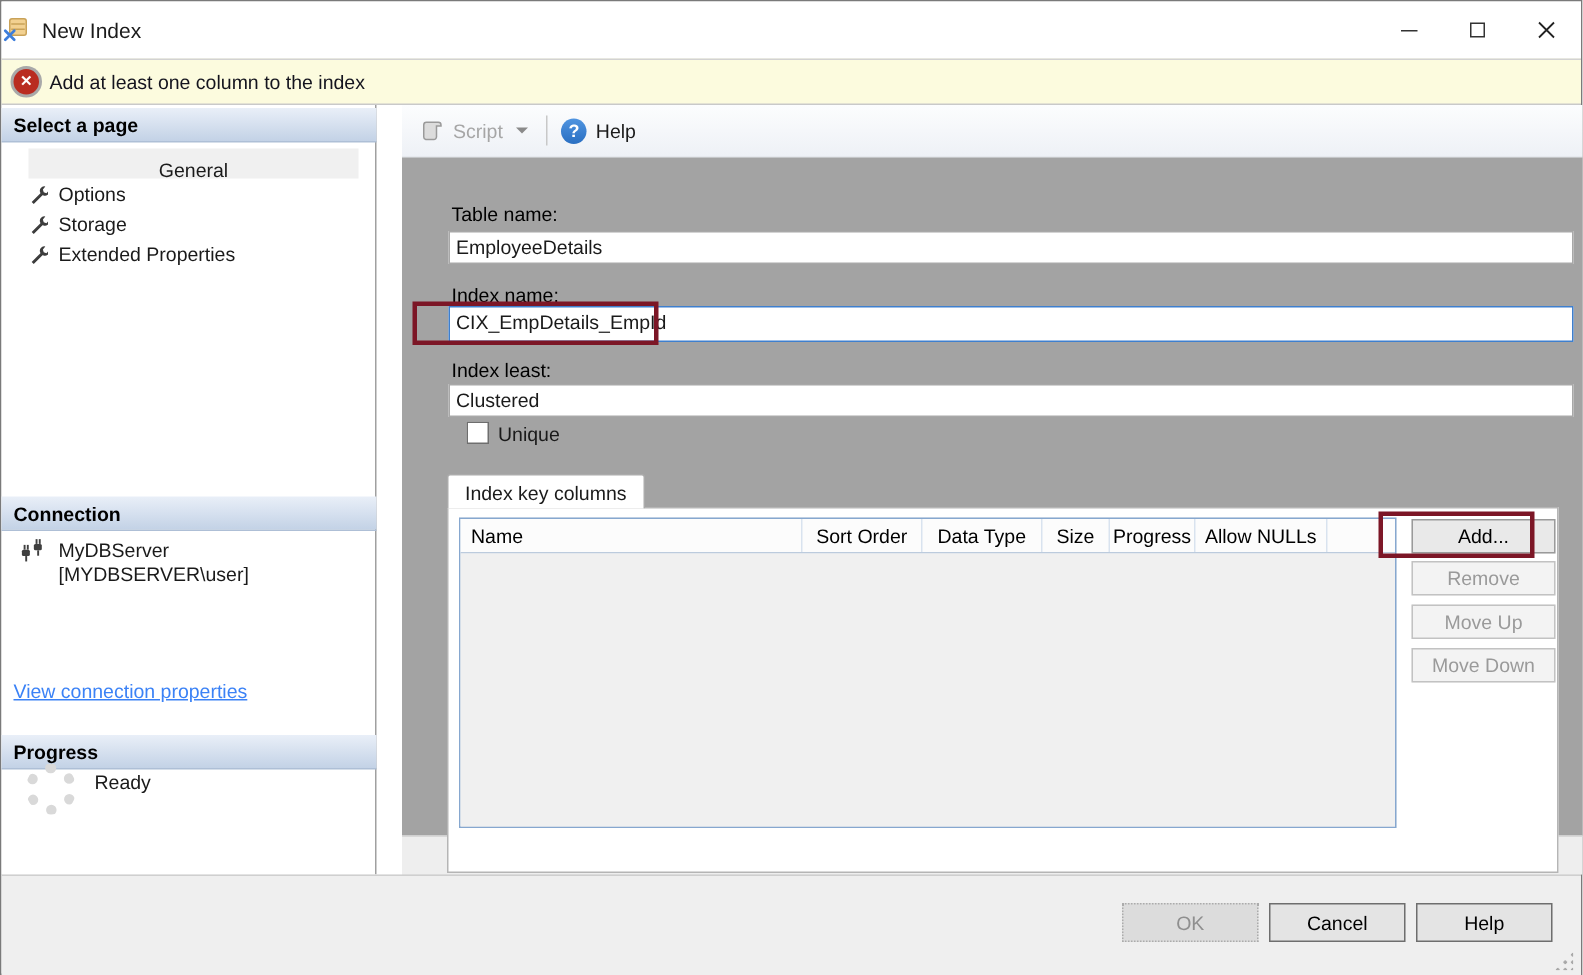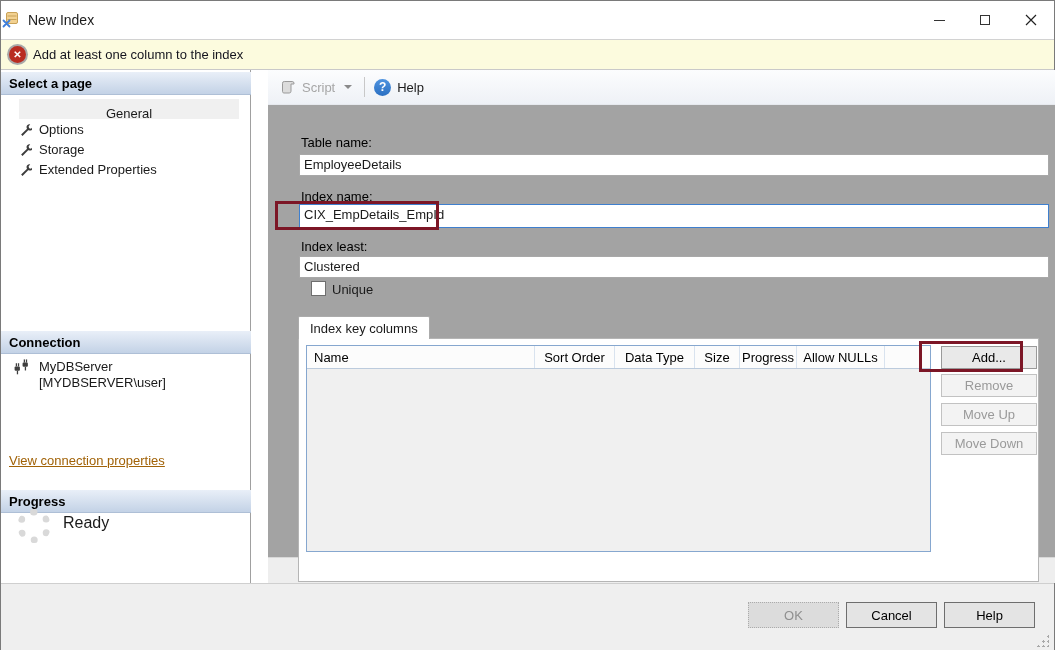--- a/index.html
+++ b/index.html
@@ -26,21 +26,21 @@
 
   
   .panel-header { position:absolute; left:0; width:250px; height:23px; background:linear-gradient(#e9eff8,#c3d2e6); border-bottom:1px solid #aebfd6; font-weight:bold; font-size:13px; padding:4px 0 0 8px; color:#000; }
   .page-item { position:absolute; left:18px; width:220px; height:20px; display:flex; align-items:center; gap:7px; cursor:default; }
   .page-item.selected { background:#f0f0f0;flex-direction:column; }
   .page-item .lbl { font-size:13px; }
   .conn-block { position:absolute; left:12px; display:flex; gap:9px; }
   .conn-text { font-size:13px; line-height:16px; }
   .conn-link { position:absolute; left:8px; font-size:13px; color:#0026ff; text-decoration:underline; cursor:pointer; }
   .spinner { position:absolute; left:16px; width:34px; height:34px; border:7px dotted #d9d9d9; border-radius:50%; }
-  .ready-lbl { position:absolute; left:62px; font-size:16px; }
+  .ready-lbl { position:absolute; left:62px; font-size:13px; }
 
   
   .toolbar { position:absolute; left:0; top:0; width:802px; height:35px; background:linear-gradient(#fcfdfe,#eef1f6); border-bottom:1px solid #e6e9ee; display:flex; align-items:center; padding-left:12px; }
   .tb-script-label { color:#a6a6a6; font-size:13px; margin-left:6px; }
   .tb-caret { width:0; height:0; border-left:4px solid transparent; border-right:4px solid transparent; border-top:4px solid #8a8a8a; margin-left:9px; }
   .tb-sep { width:1px; height:20px; background:#c8c8c8; margin:0 9px 0 12px; }
   .help-icon { width:17px; height:17px; border-radius:50%; background:linear-gradient(#4f94e0,#2a6fc2); color:#fff; font-weight:bold; font-size:12px; display:flex; align-items:center; justify-content:center; line-height:1; }
   .tb-help-label { font-size:13px; color:#1b1b1b; margin-left:6px; }
 
   
@@ -153,21 +153,21 @@
             <rect x="10.1" y="0.4" width="1.2" height="3"></rect>
               <rect x="12.1" y="0.4" width="1.2" height="3"></rect>
             <rect x="11.1" y="7.4" width="1.2" height="3.4"></rect>
           </g>
         </svg>
         <div class="conn-text">
           <div>MyDBServer</div>
           <div>[MYDBSERVER\user]</div>
         </div>
       </div>
-      <a class="conn-link" style="top: 383px; color: #a16207;">View connection properties</a>
+      <a class="conn-link" style="top: 383px; color: #3b82f6;">View connection properties</a>
 
       <div class="panel-header" style="top:389px;margin-top:31px;">Progress</div>
       <div class="spinner" style="top:439px;"></div>
       <div class="ready-lbl" style="top:444px;">Ready</div>
     </div>
 
     <div class="main">
       <div class="toolbar">
         <svg width="16" height="16" viewBox="0 0 16 16">
           <path d="M5 2.5 h7.2 a1.8 1.8 0 0 1 1.8 1.8 v.7 h-3 v7.2 a1.8 1.8 0 0 1 -1.8 1.8 h-5.4 A1.6 1.6 0 0 1 2.5 12.4 V4.3 A1.8 1.8 0 0 1 4.3 2.5 z" fill="#dcdcdc" stroke="#9a9a9a" stroke-width="1"></path>

